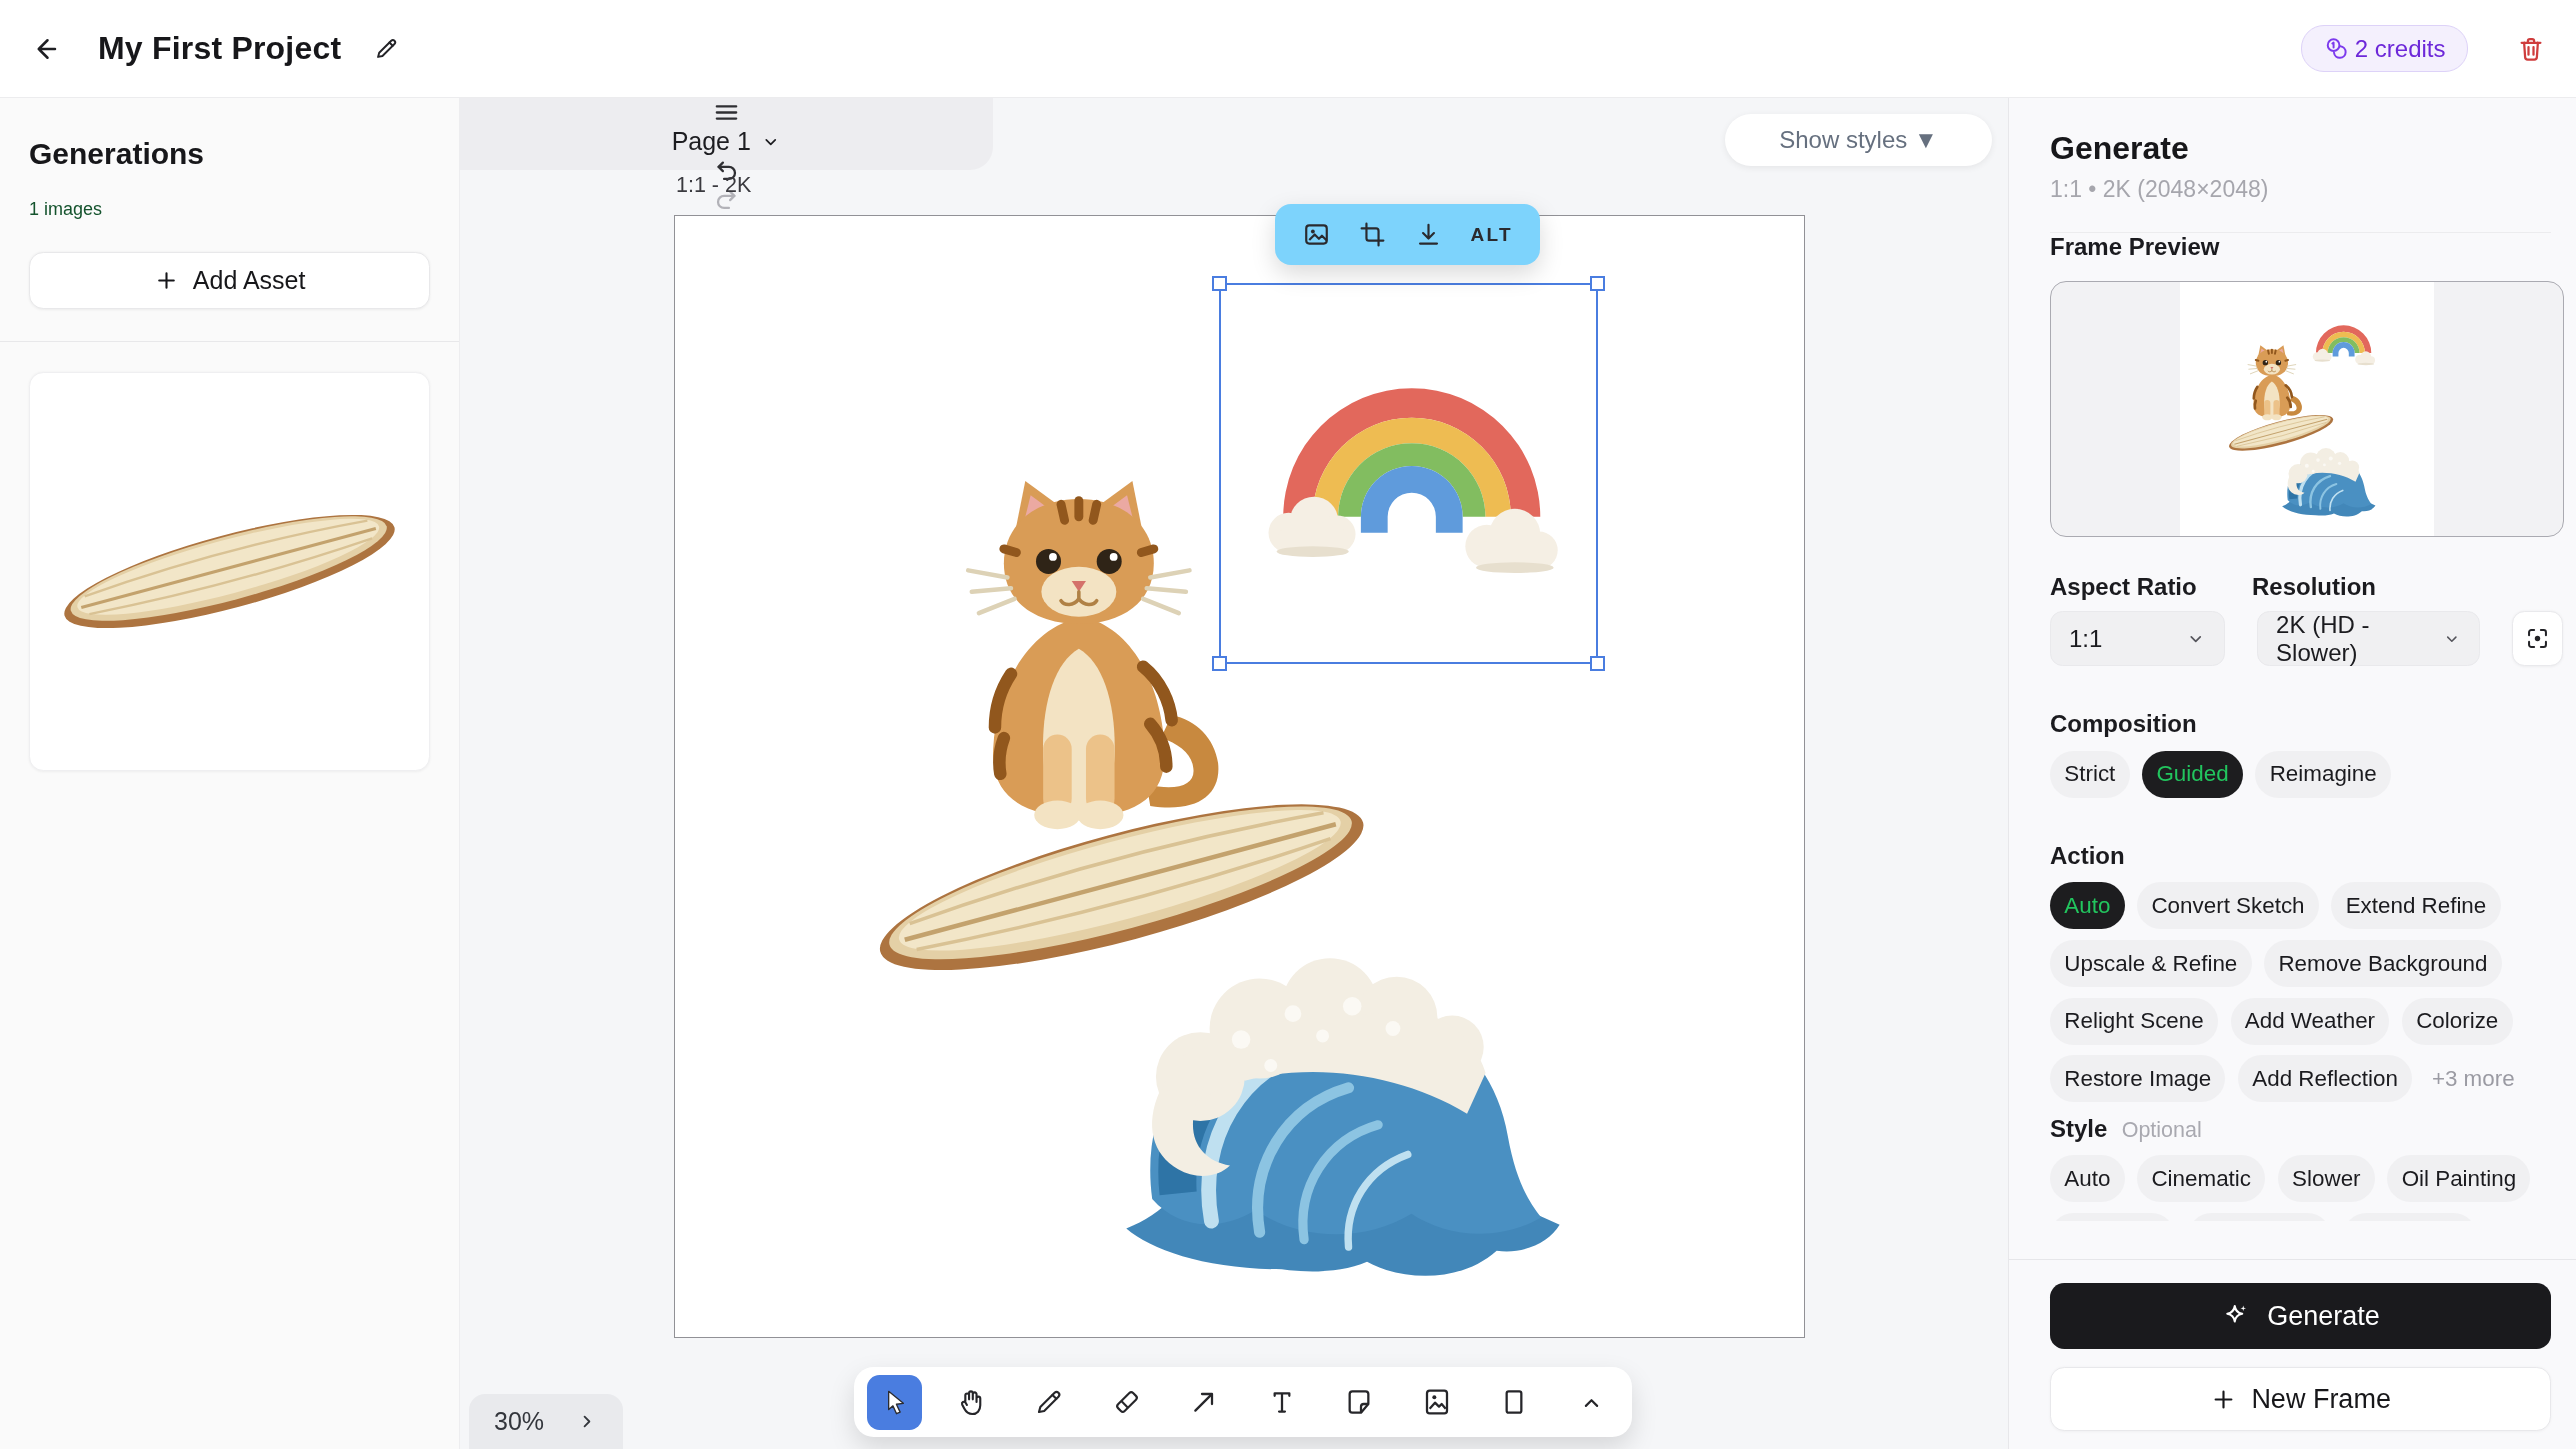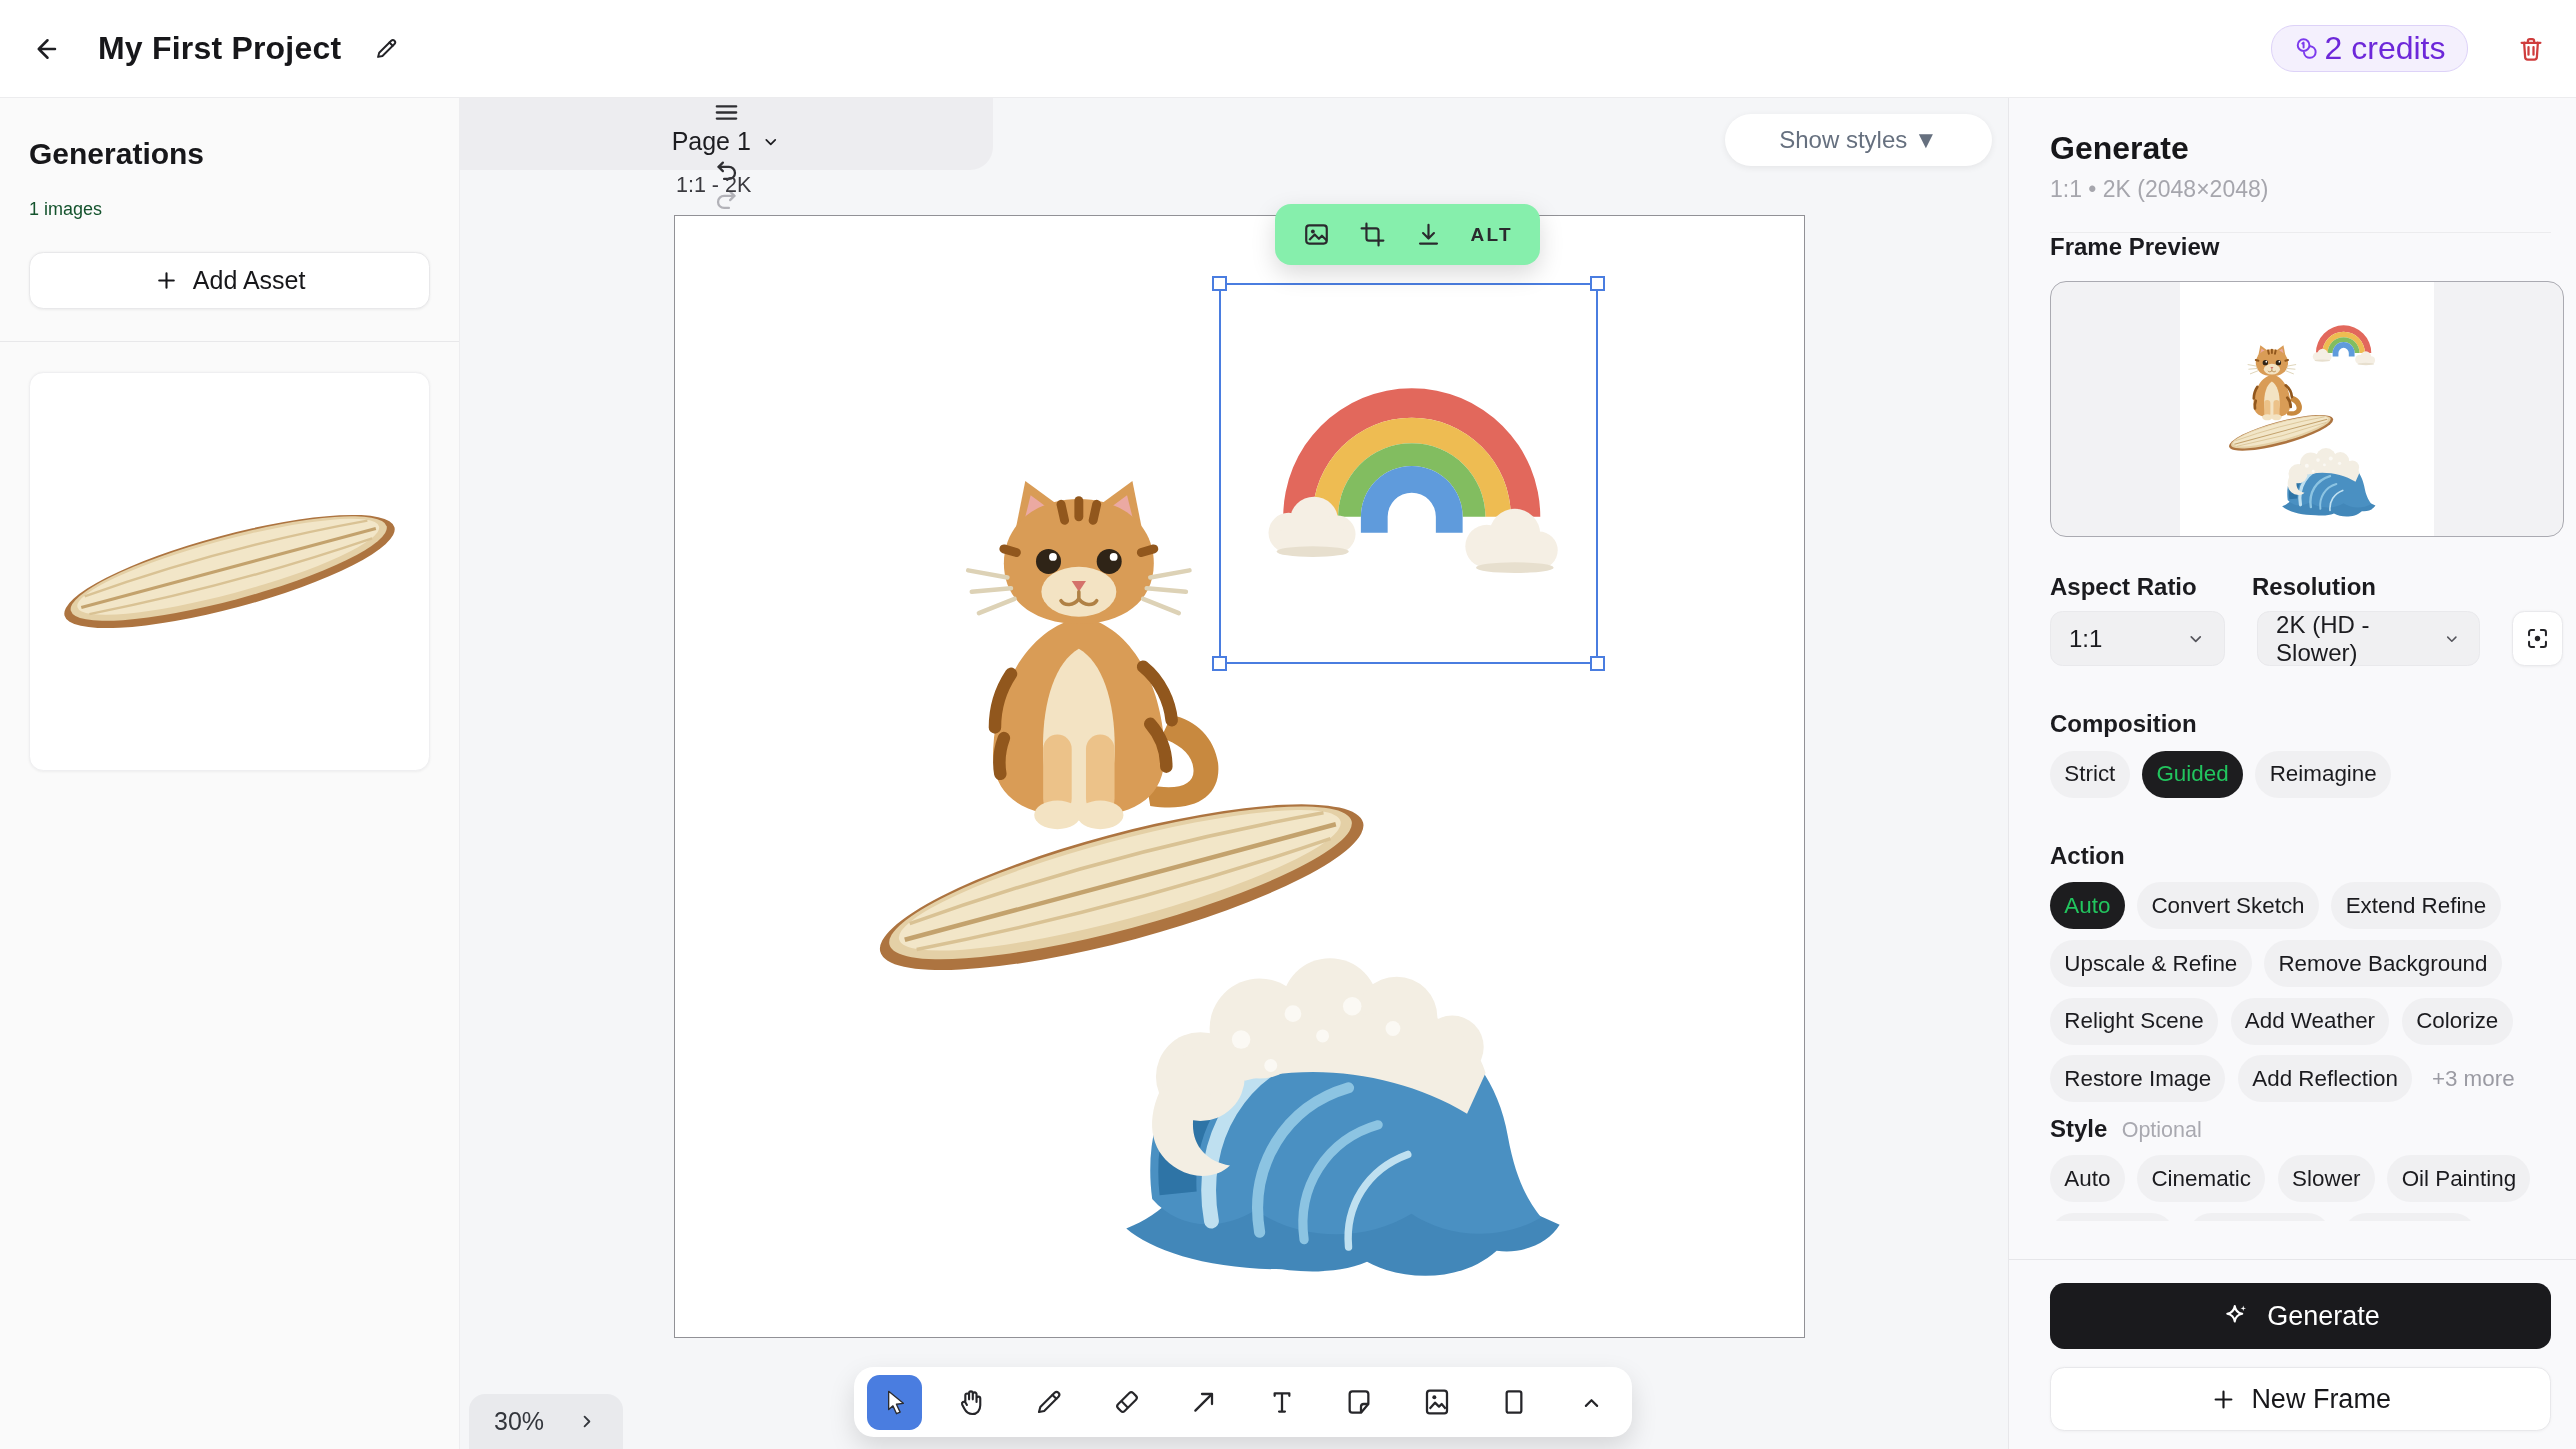--- a/index.html
+++ b/index.html
@@ -6,21 +6,21 @@
   html,body { width:2576px; height:1449px; overflow:hidden; }
   body { font-family:"Liberation Sans", sans-serif; color:#17171a; background:#fff; }
   .app { width:2576px; height:1449px; display:flex; flex-direction:column; }
 
   
   .hdr { height:98px; background:#fff; border-bottom:0.9px solid #ececee; display:flex; align-items:center; padding:0 30px; flex:none; }
   .icbtn { background:none; border:none; display:flex; align-items:center; justify-content:center; cursor:pointer; color:#1f1f23; }
   .hdr-title { font-size:32px; font-weight:700; margin-left:38px; letter-spacing:0.2px; }
   .hdr-edit { margin-left:32px; color:#232327; }
   .hdr-spacer { flex:1; }
-  .credits { display:flex; align-items:center; gap:6px; height:47px; padding:0 21.5px; border-radius:23px; background:#f4f0fd; border:1.8px solid #ddd2f8; color:#6d28d9; font-size:32px; }
+  .credits { display:flex; align-items:center; gap:6px; height:47px; padding:0 21.5px; border-radius:23px; background:#f4f0fd; border:1.8px solid #ddd2f8; color:#6d28d9; font-size:24px; }
   .hdr-trash { margin-left:48px; color:#cf3d3d; }
 
   .main { flex:1; display:flex; min-height:0; }
 
   
   .sb { width:460px; flex:none; background:#fafafa; border-right:0.9px solid #ededef; padding:0 29px; }
   .sb-head { font-size:30px; font-weight:700; margin-top:39px; }
   .sb-count { font-size:18px; color:#14532d; margin-top:28px; }
   .add-asset { margin-top:32px; width:100%; height:57px; background:#fff; border:0.9px solid #e8e8ea; border-radius:14.3px; box-shadow:0 0.9px 2.7px rgba(0,0,0,.06); display:flex; align-items:center; justify-content:center; gap:14.3px; font-size:25px; font-weight:500; color:#17171a; cursor:pointer; }
   .sb-div { border-bottom:0.9px solid #e8e8ea; margin:32px -29px 0 -29px; }
@@ -32,21 +32,21 @@
   .top-tools .icbtn { color:#2f2f33; }
   .page-chip { display:flex; align-items:center; gap:9px; font-size:25px; color:#1d1d21; cursor:pointer; background:none; border:none; }
   .dim { color:#b2b2b8 !important; }
   .show-styles { position:absolute; left:1265px; top:16px; width:267px; height:52px; border:none; border-radius:26px; background:#fff; box-shadow:0 1.8px 7.2px rgba(0,0,0,.07); font-size:24px; color:#66707f; display:flex; align-items:center; justify-content:center; cursor:pointer; }
   .frame-label { position:absolute; left:216px; top:75px; font-size:21.5px; color:#3a3a3f; }
   .canvas { position:absolute; left:214px; top:117px; width:1131px; height:1123px; background:#fff; border:1.3px solid #919196; }
   .scene { position:absolute; inset:0; width:100%; height:100%; }
   .selection { position:absolute; left:544px; top:67px; width:379px; height:381px; border:2.2px solid #4a7de0; }
   .handle { position:absolute; width:15px; height:15px; background:#fff; border:2.2px solid #4a7de0; }
   .h-tl{left:-9px;top:-9px;} .h-tr{right:-9px;top:-9px;} .h-bl{left:-9px;bottom:-9px;} .h-br{right:-9px;bottom:-9px;}
-  .sel-toolbar { position:absolute; left:815px; top:106px; width:265px; height:61px; background:#86efac; border-radius:16px; box-shadow:0 9px 25px rgba(0,0,0,.15); display:flex; align-items:center; justify-content:space-evenly; }
+  .sel-toolbar { position:absolute; left:815px; top:106px; width:265px; height:61px; background:#7dd3fc; border-radius:16px; box-shadow:0 9px 25px rgba(0,0,0,.15); display:flex; align-items:center; justify-content:space-evenly; }
   .sel-toolbar .icbtn { color:#2a2a2e; }
   .alt-btn { font-size:19px; font-weight:700; letter-spacing:.12em; color:#2a2a2e; background:none; border:none; cursor:pointer; }
   .zoom-chip { position:absolute; left:9px; bottom:0; width:154px; height:55px; background:#e9eaed; border-radius:16px 16px 0 0; display:flex; align-items:center; justify-content:space-between; padding:0 25px; }
   .zoom-chip span { font-size:25px; color:#33363c; }
   .dock { position:absolute; left:394px; top:1269px; width:778px; height:70px; background:#fff; border-radius:19.7px; box-shadow:0 10.7px 27px rgba(0,0,0,.13); display:flex; align-items:center; justify-content:space-between; padding:0 12.5px; }
   .tool { width:55px; height:55px; border:none; background:none; border-radius:12.5px; display:flex; align-items:center; justify-content:center; color:#26262a; cursor:pointer; }
   .tool--sel { background:#4a7de0; }
 
   
   .gp { width:568px; flex:none; background:#f9f9fb; border-left:0.9px solid #e7e7ea; position:relative; overflow:hidden; }

